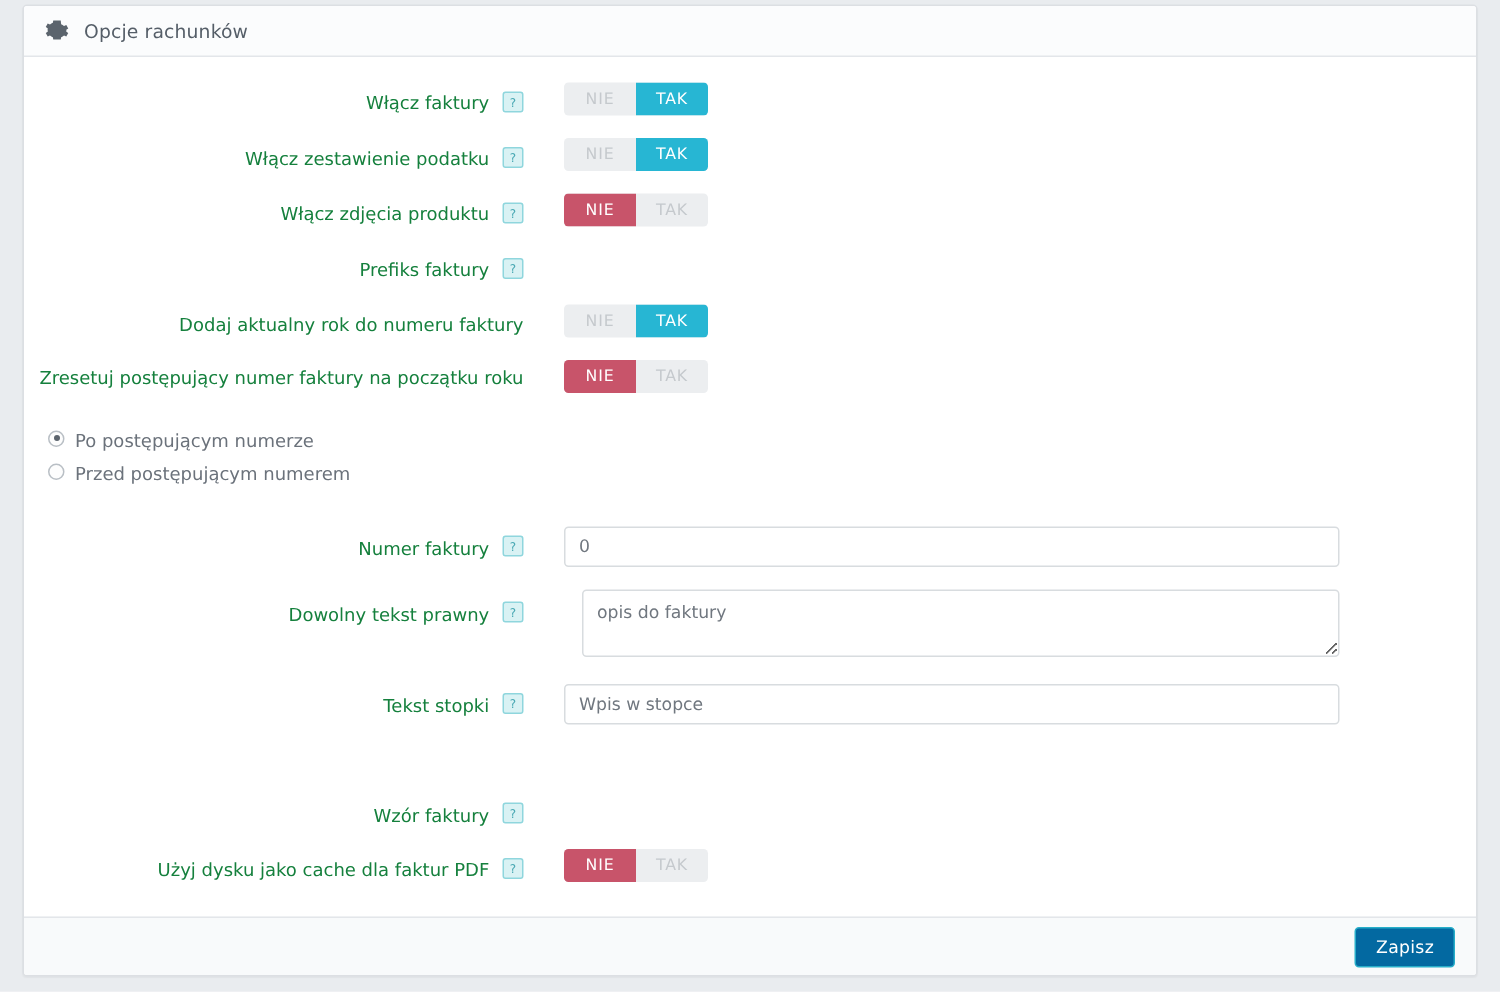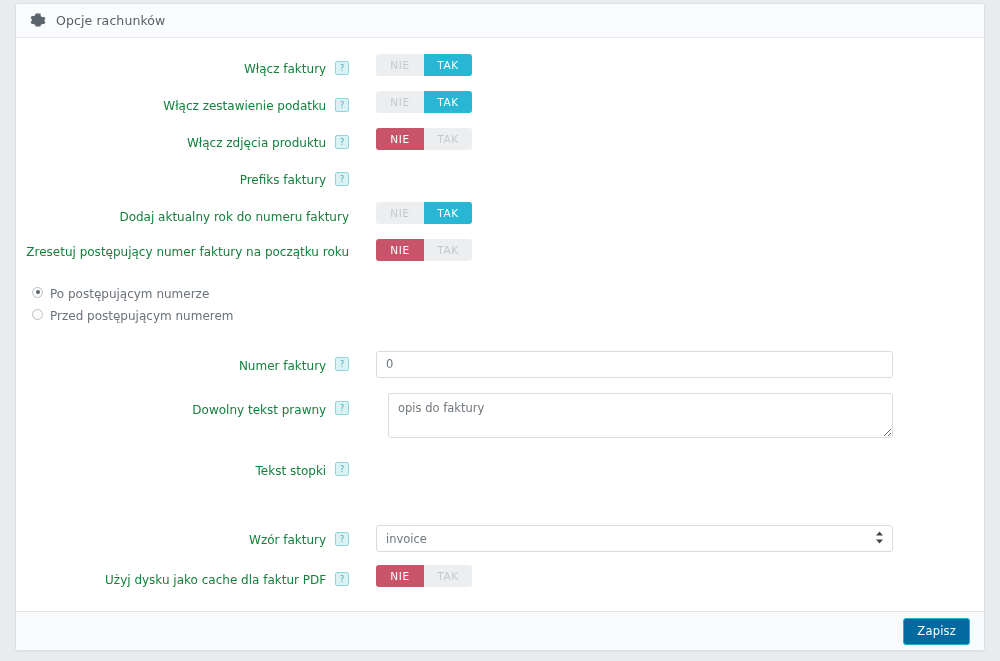--- a/index.html
+++ b/index.html
@@ -348,42 +348,32 @@
 
     <div class="form-row" style="margin-bottom:13px;">
       <div class="label-col">
         <span class="lbl-text">Tekst stopki</span>
         <span class="help-icon">
           <svg viewBox="0 0 12 12" width="12" height="12">
               <text x="6" y="9" font-size="8" fill="#4aa9b4" text-anchor="middle" font-family="DejaVu Sans">?</text>
             </svg>
         </span>
       </div>
+      <div class="control-col">
+        <input class="text-input" type="text" value="Wpis w stopce" style="">
+      </div>
     </div>
 
     <div class="form-row" style="margin-bottom:13px;margin-top:46px;">
       <div class="label-col">
         <span class="lbl-text">Wzór faktury</span>
         <span class="help-icon">
           <svg viewBox="0 0 12 12" width="12" height="12">
               <text x="6" y="9" font-size="8" fill="#4aa9b4" text-anchor="middle" font-family="DejaVu Sans">?</text>
             </svg>
-        </span>
-      </div>
-      <div class="control-col">
-        <span class="select-wrap">
-          <select class="select-input">
-            <option>invoice</option>
-          </select>
-          <span class="select-arrows">
-            <svg width="9" height="14" viewBox="0 0 9 14" aria-hidden="true">
-              <polygon points="4.5,1 8,5 1,5" fill="#3d434a"></polygon>
-              <polygon points="4.5,13 8,9 1,9" fill="#3d434a"></polygon>
-            </svg>
-          </span>
         </span>
       </div>
     </div>
 
     <div class="form-row">
       <div class="label-col">
         <span class="lbl-text">Użyj dysku jako cache dla faktur PDF</span>
         <span class="help-icon">
           <svg viewBox="0 0 12 12" width="12" height="12">
               <text x="6" y="9" font-size="8" fill="#4aa9b4" text-anchor="middle" font-family="DejaVu Sans">?</text>

